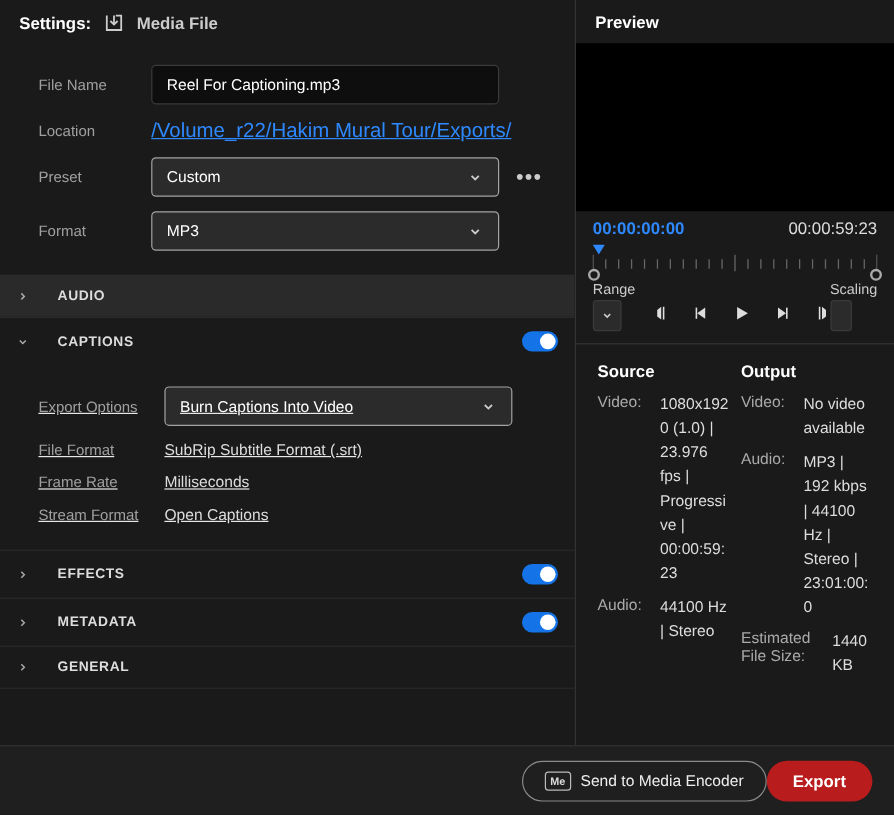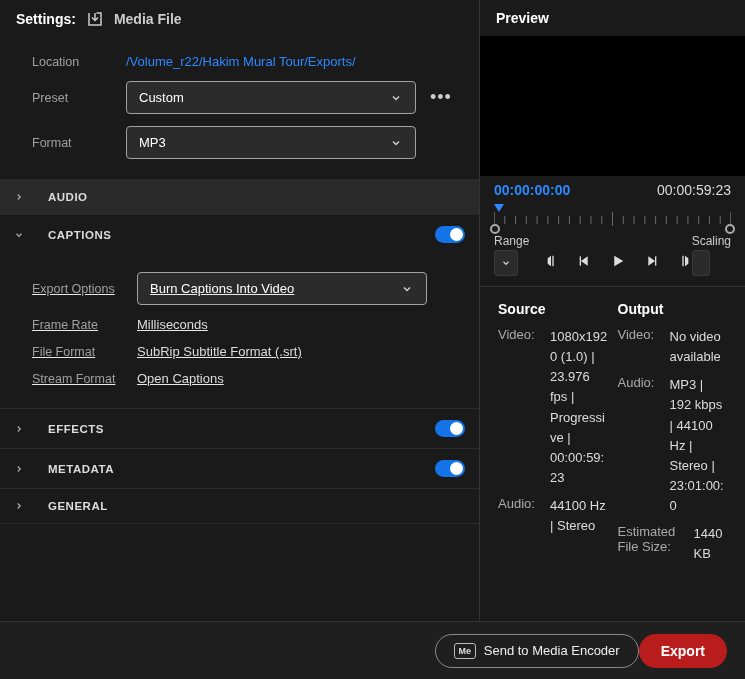--- a/index.html
+++ b/index.html
@@ -58,22 +58,23 @@
     background: #0e0e0e;
     border: 1px solid #3a3a3a;
     border-radius: 4px;
     padding: 8px 12px;
     color: #fff;
     width: 290px;
     font-size: 13px;
   }
   .link {
     color: #2e89ff;
+    text-decoration: underline;
     cursor: pointer;
-    font-size: 13px;
+    font-size: 17px;
   }
   .select {
     background: #2b2b2b;
     border: 1px solid #a3a3a3;
     border-radius: 4px;
     padding: 8px 12px;
     color: #fff;
     width: 290px;
     font-size: 13px;
     display: flex;
@@ -251,20 +252,24 @@
             <path d="M14 4h6v6"></path>
             <path d="M12 14V4"></path>
             <path d="M8 10l4 4 4-4"></path>
         </svg>
       </span>
       <span style="color:#ccc;">Media File</span>
     </div>
 
     <div class="form-area">
       <div class="form-row">
+        <div class="form-label">File Name</div>
+        <input class="text-input" value="Reel For Captioning.mp3" style="">
+      </div>
+      <div class="form-row">
         <div class="form-label">Location</div>
         <a class="link">/Volume_r22/Hakim Mural Tour/Exports/</a>
       </div>
       <div class="form-row">
         <div class="form-label">Preset</div>
         <div class="select">
           <span>Custom</span>
           <span class="chevron">
             <svg width="12" height="12" viewBox="0 0 24 24" fill="none" stroke="currentColor" stroke-width="3">
                 <path d="M6 9l6 6 6-6"></path>
@@ -316,26 +321,26 @@
           <div class="select" style="width:290px;">
             <span>Burn Captions Into Video</span>
             <span class="chevron">
               <svg width="12" height="12" viewBox="0 0 24 24" fill="none" stroke="currentColor" stroke-width="3">
                   <path d="M6 9l6 6 6-6"></path>
                 </svg>
             </span>
           </div>
         </div>
         <div class="detail-row">
+          <div class="detail-label">File Format</div>
+          <div class="detail-value">SubRip Subtitle Format (.srt)</div>
+        </div>
+        <div class="detail-row">
           <div class="detail-label">Frame Rate</div>
           <div class="detail-value">Milliseconds</div>
-        </div>
-        <div class="detail-row">
-          <div class="detail-label">File Format</div>
-          <div class="detail-value">SubRip Subtitle Format (.srt)</div>
         </div>
         <div class="detail-row">
           <div class="detail-label">Stream Format</div>
           <div class="detail-value">Open Captions</div>
         </div>
       </div>
 
       <div class="section-hdr">
         <div class="left-part">
           <span class="arrow-icon">

